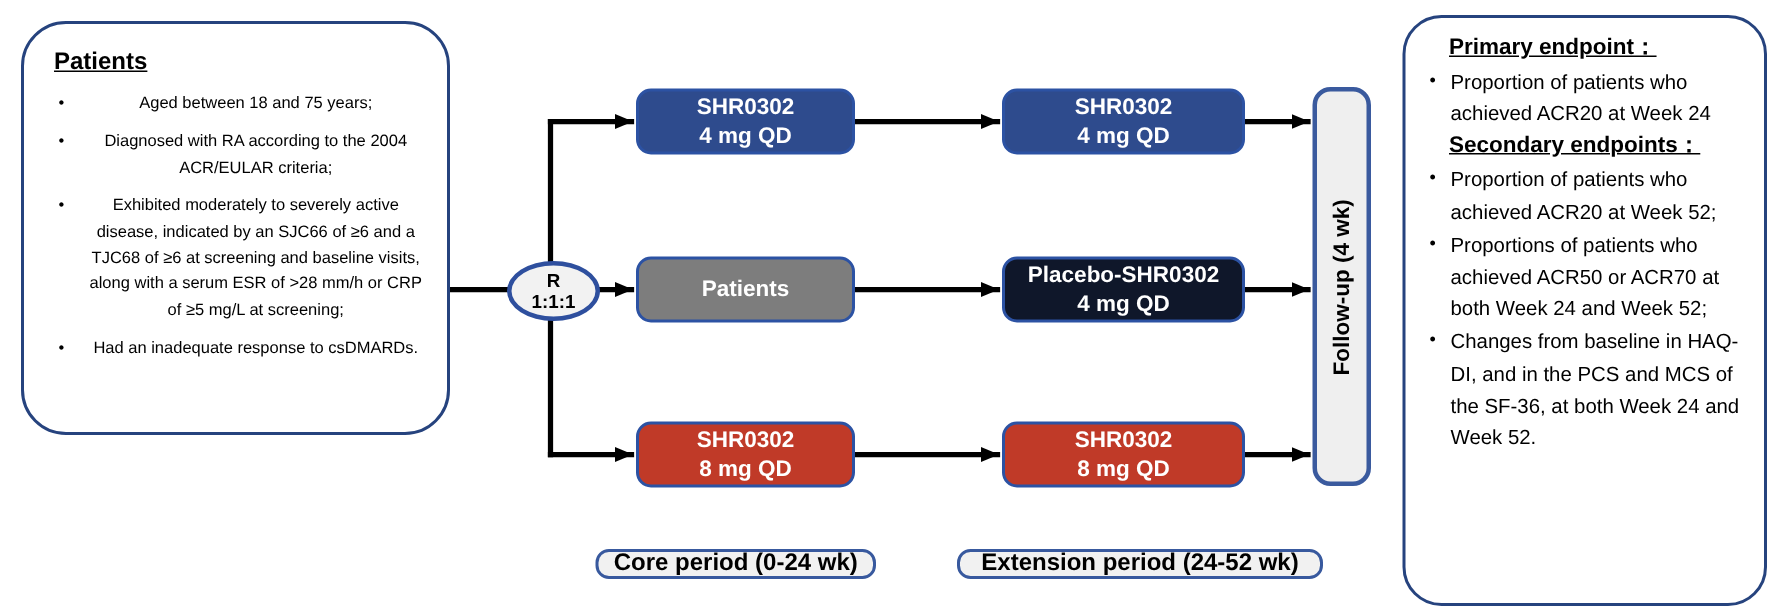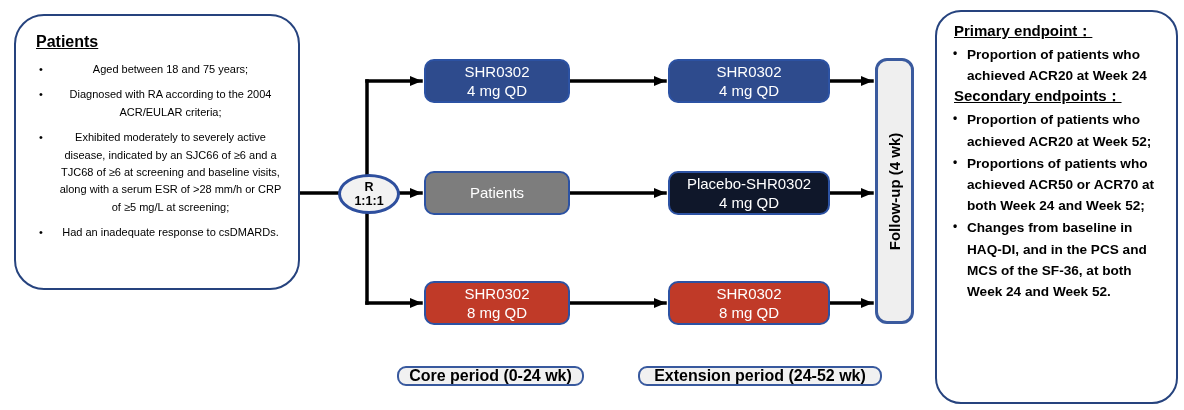--- a/index.html
+++ b/index.html
@@ -13,37 +13,37 @@
   .panel { position:absolute; background:#fff; border:2.5px solid #26437E; box-sizing:border-box; z-index:2; }
   .patients-panel { left:14px; top:14px; width:286px; height:276px; border-radius:30px; padding:15px 12px 0 20px; }
   .endpoints-panel { left:935px; top:10px; width:243px; height:394px; border-radius:26px; padding:9px 10px 0 13px; }
 
   .panel-title { font-weight:bold; text-decoration:underline; font-size:16px; margin:2px 0 10px 0; }
   ul.bullets { list-style:none; margin:0; padding:0; }
   .patients-panel ul.bullets { font-size:11px; line-height:1.58;text-align:center; }
   .patients-panel ul.bullets li { position:relative; padding-left:19px; margin-bottom:8px; }
   .patients-panel ul.bullets li::before { content:"\2022"; position:absolute; left:3px; }
 
-  .ep-heading { font-weight:bold; text-decoration:underline; font-size:15px; margin:1px 0 3px 4px; }
+  .ep-heading { font-weight:bold; text-decoration:underline; font-size:15px; margin:1px 0 3px 16px; }
   .endpoints-panel ul.bullets { font-size:13.6px; line-height:1.56; }
-  .endpoints-panel ul.bullets li { position:relative; padding-left:17px; margin-bottom:1px;font-weight:bold; }
+  .endpoints-panel ul.bullets li { position:relative; padding-left:17px; margin-bottom:1px; }
   .endpoints-panel ul.bullets li::before { content:"\2022"; position:absolute; left:3px; font-size:12px; }
 
   
   .r-oval {
     position:absolute; left:338px; top:174px; width:62px; height:40px;
     border:3px solid #2E4F9E; border-radius:50%; background:#F2F2F2;
     display:flex; flex-direction:column; align-items:center; justify-content:center;
     font-weight:bold; font-size:12.5px; line-height:1.15; z-index:3; box-sizing:border-box;
   }
 
   
   .arm {
     position:absolute; display:flex; flex-direction:column; align-items:center; justify-content:center;
-    color:#fff; font-weight:normal; font-size:15px; line-height:1.3; text-align:center;
+    color:#fff; font-weight:bold; font-size:15px; line-height:1.3; text-align:center;
     border:2.5px solid #2C52A3; border-radius:10px; box-sizing:border-box; z-index:2;
   }
   .col-core { left:424px; width:146px; height:44px; }
   .col-ext  { left:668px; width:162px; height:44px; }
   .row-1 { top:59px; } .row-2 { top:171px; } .row-3 { top:281px; }
 
   
   .followup-bar {
     position:absolute; left:875px; top:58px; width:39px; height:266px;
     background:#EFEFEF; border:3px solid #3A5A9E; border-radius:12px; box-sizing:border-box;

